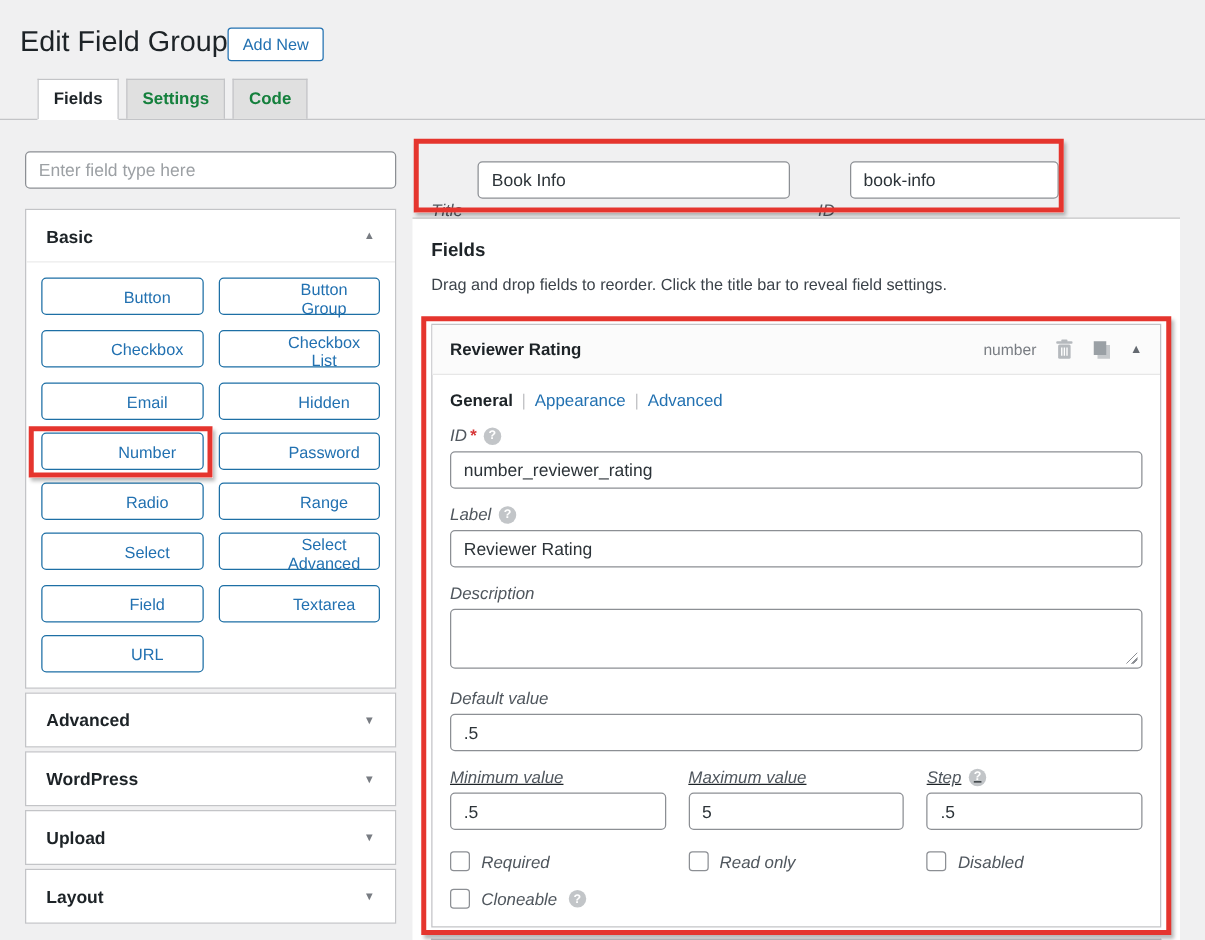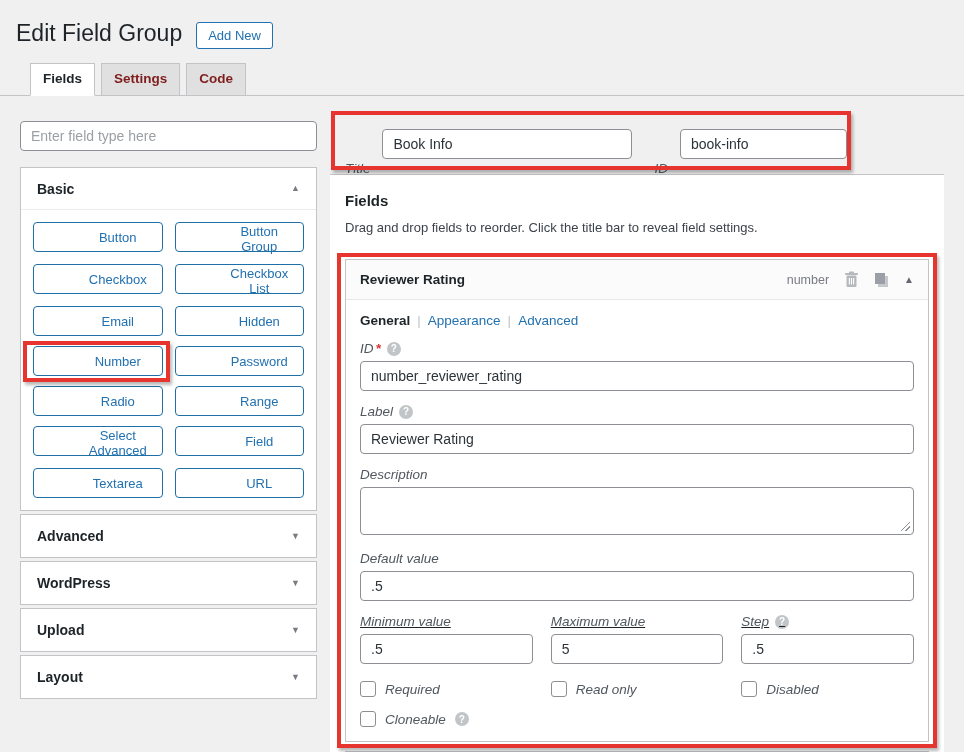--- a/index.html
+++ b/index.html
@@ -5,32 +5,32 @@
   * { box-sizing: border-box; }
   html,body { margin:0; padding:0; }
   body {
     width:964px; height:752px; overflow:hidden;
     background:#f0f0f1;
     font-family:"Liberation Sans", sans-serif;
     font-size:13px; color:#1d2327;
   }
 
   
-  .topbar { height:63px; padding:20px 20px 0 16px; display:flex; align-items:flex-start; gap:14px; }
+  .topbar { height:63px; padding:20px 20px 0 16px; display:flex; align-items:flex-start; }
   .page-title { font-size:23px; font-weight:400; line-height:27px; margin:0; color:#1d2327; }
   .add-new-btn {
     margin-top:2px; background:#fff; border:1px solid #2271b1; color:#2271b1;
     border-radius:3px; padding:5px 11px; font-size:13px; font-family:inherit; cursor:pointer;
   }
 
   
   .tabbar { display:flex; gap:6px; padding-left:30px; border-bottom:1px solid #c3c4c7; height:33px; }
   .tab {
     background:#e0e0e0; border:1px solid #c3c4c7; border-bottom:none;
-    padding:7px 12px 0; font-size:13.5px; font-weight:600; color:#7f1d1d; cursor:pointer;
+    padding:7px 12px 0; font-size:13.5px; font-weight:600; color:#15803d; cursor:pointer;
   }
   .tab.active { background:#fff; color:#1d2327; margin-bottom:-1px; border-bottom:1px solid #fff; }
 
   
   .content { display:flex; gap:13px; padding:0 20px; height:656px; }
   .sidebar { width:297px; flex:none; padding-top:25px; }
   .main { flex:1; min-width:0; display:flex; flex-direction:column; }
 
   
   .search-input {
@@ -164,20 +164,21 @@
         <div class="cell"><button class="type-btn">Button</button></div>
         <div class="cell"><button class="type-btn">Button Group</button></div>
         <div class="cell"><button class="type-btn">Checkbox</button></div>
         <div class="cell"><button class="type-btn">Checkbox List</button></div>
         <div class="cell"><button class="type-btn">Email</button></div>
         <div class="cell"><button class="type-btn">Hidden</button></div>
         <div class="cell red-ring"><button class="type-btn">Number</button></div>
         <div class="cell"><button class="type-btn">Password</button></div>
         <div class="cell"><button class="type-btn">Radio</button></div>
         <div class="cell"><button class="type-btn">Range</button></div>
+        <div class="cell"><button class="type-btn">Select</button></div>
         <div class="cell"><button class="type-btn">Select Advanced</button></div>
         <div class="cell"><button class="type-btn">Field</button></div>
         <div class="cell"><button class="type-btn">Textarea</button></div>
         <div class="cell"><button class="type-btn">URL</button></div>
       </div>
     </div>
 
     <div class="card stacked">
       <div class="card-header">
         <span class="hdr-label">Advanced</span>

